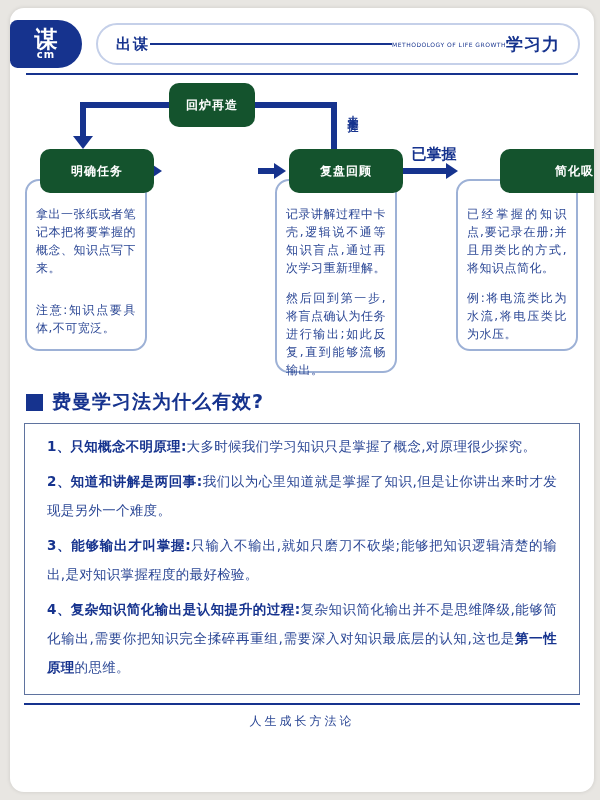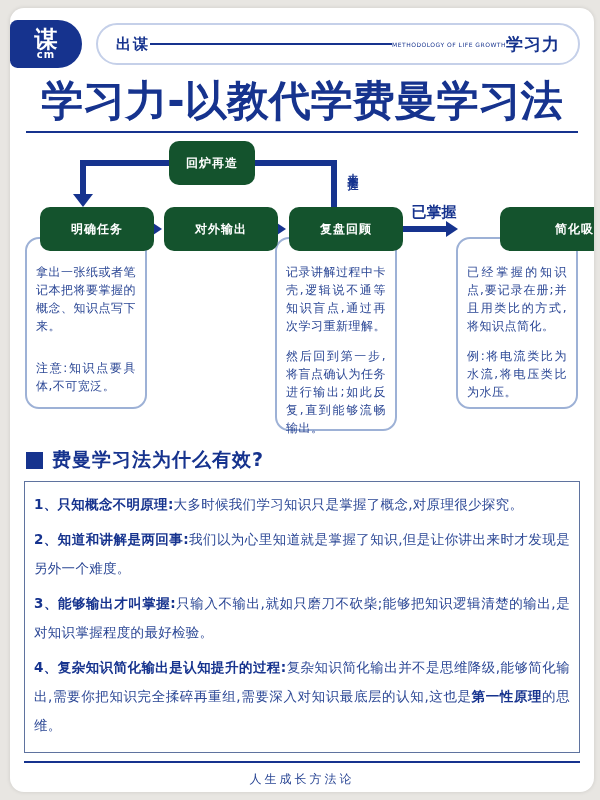--- a/index.html
+++ b/index.html
@@ -67,21 +67,21 @@
   .c2 { left:126px; width:122px; height:192px; }
   .c3 { left:251px; width:122px; height:194px; }
   .c4 { left:432px; width:122px; height:172px; }
   .card .note { margin-top:12px; }
   .c1 .note { margin-top:24px; }
 
   
   .why-heading { display:flex; align-items:center; gap:9px; margin:8px 2px 8px; }
   .bullet-square { width:17px; height:17px; background:#16338e; }
   .why-title { font-size:19px; font-weight:900; color:#16338e; letter-spacing:1px; }
-  .why-box { border:1.5px solid #5f739f; padding:6px 9px 6px; }
+  .why-box { border:1.5px solid #5f739f; padding:6px 22px 6px; }
   .why-box p { font-size:13.5px; line-height:29px; color:#2b4795; letter-spacing:.3px;
                text-align:justify; margin:2px 0 6px; }
   .lead, .em { font-weight:bold; color:#16338e; }
 
   
   .footer-rule { height:2px; background:#16338e; margin-top:8px; }
   .footer-text { text-align:center; font-size:12px; color:#2b4795;
                  letter-spacing:3px; padding:8px 0 10px; }
 </style>
 </head>
@@ -96,37 +96,35 @@
         <span class="logo-cm">cm</span>
       </div>
       <div class="header-pill">
         <span class="series">出谋</span>
         <span class="pill-line"></span>
         <span class="tagline">METHODOLOGY OF LIFE GROWTH</span>
         <span class="topic">学习力</span>
       </div>
     </div>
 
-    <div class="page-title">学习力-以教代学费曼学习法</div>
     <div class="title-rule"></div>
 
     <div class="flow">
 
       <div class="node loop-node">回炉再造</div>
 
       <div class="conn conn-left-h"></div>
       <div class="conn conn-left-v"></div>
       <div class="head-down"></div>
       <div class="conn conn-right-h"></div>
       <div class="conn conn-right-v"></div>
       <div class="v-label">未掌握</div>
       <div class="h-label">已掌握</div>
 
       <div class="node step-node n1">明确任务</div>
-      <div class="node step-node n2">对外输出</div>
       <div class="node step-node n3">复盘回顾</div>
       <div class="node step-node n4">简化吸收</div>
 
       <div class="arrow a1">
           <span class="shaft"></span>
           <span class="head"></span>
         </div>
       <div class="arrow a2">
           <span class="shaft"></span>
           <span class="head"></span>

